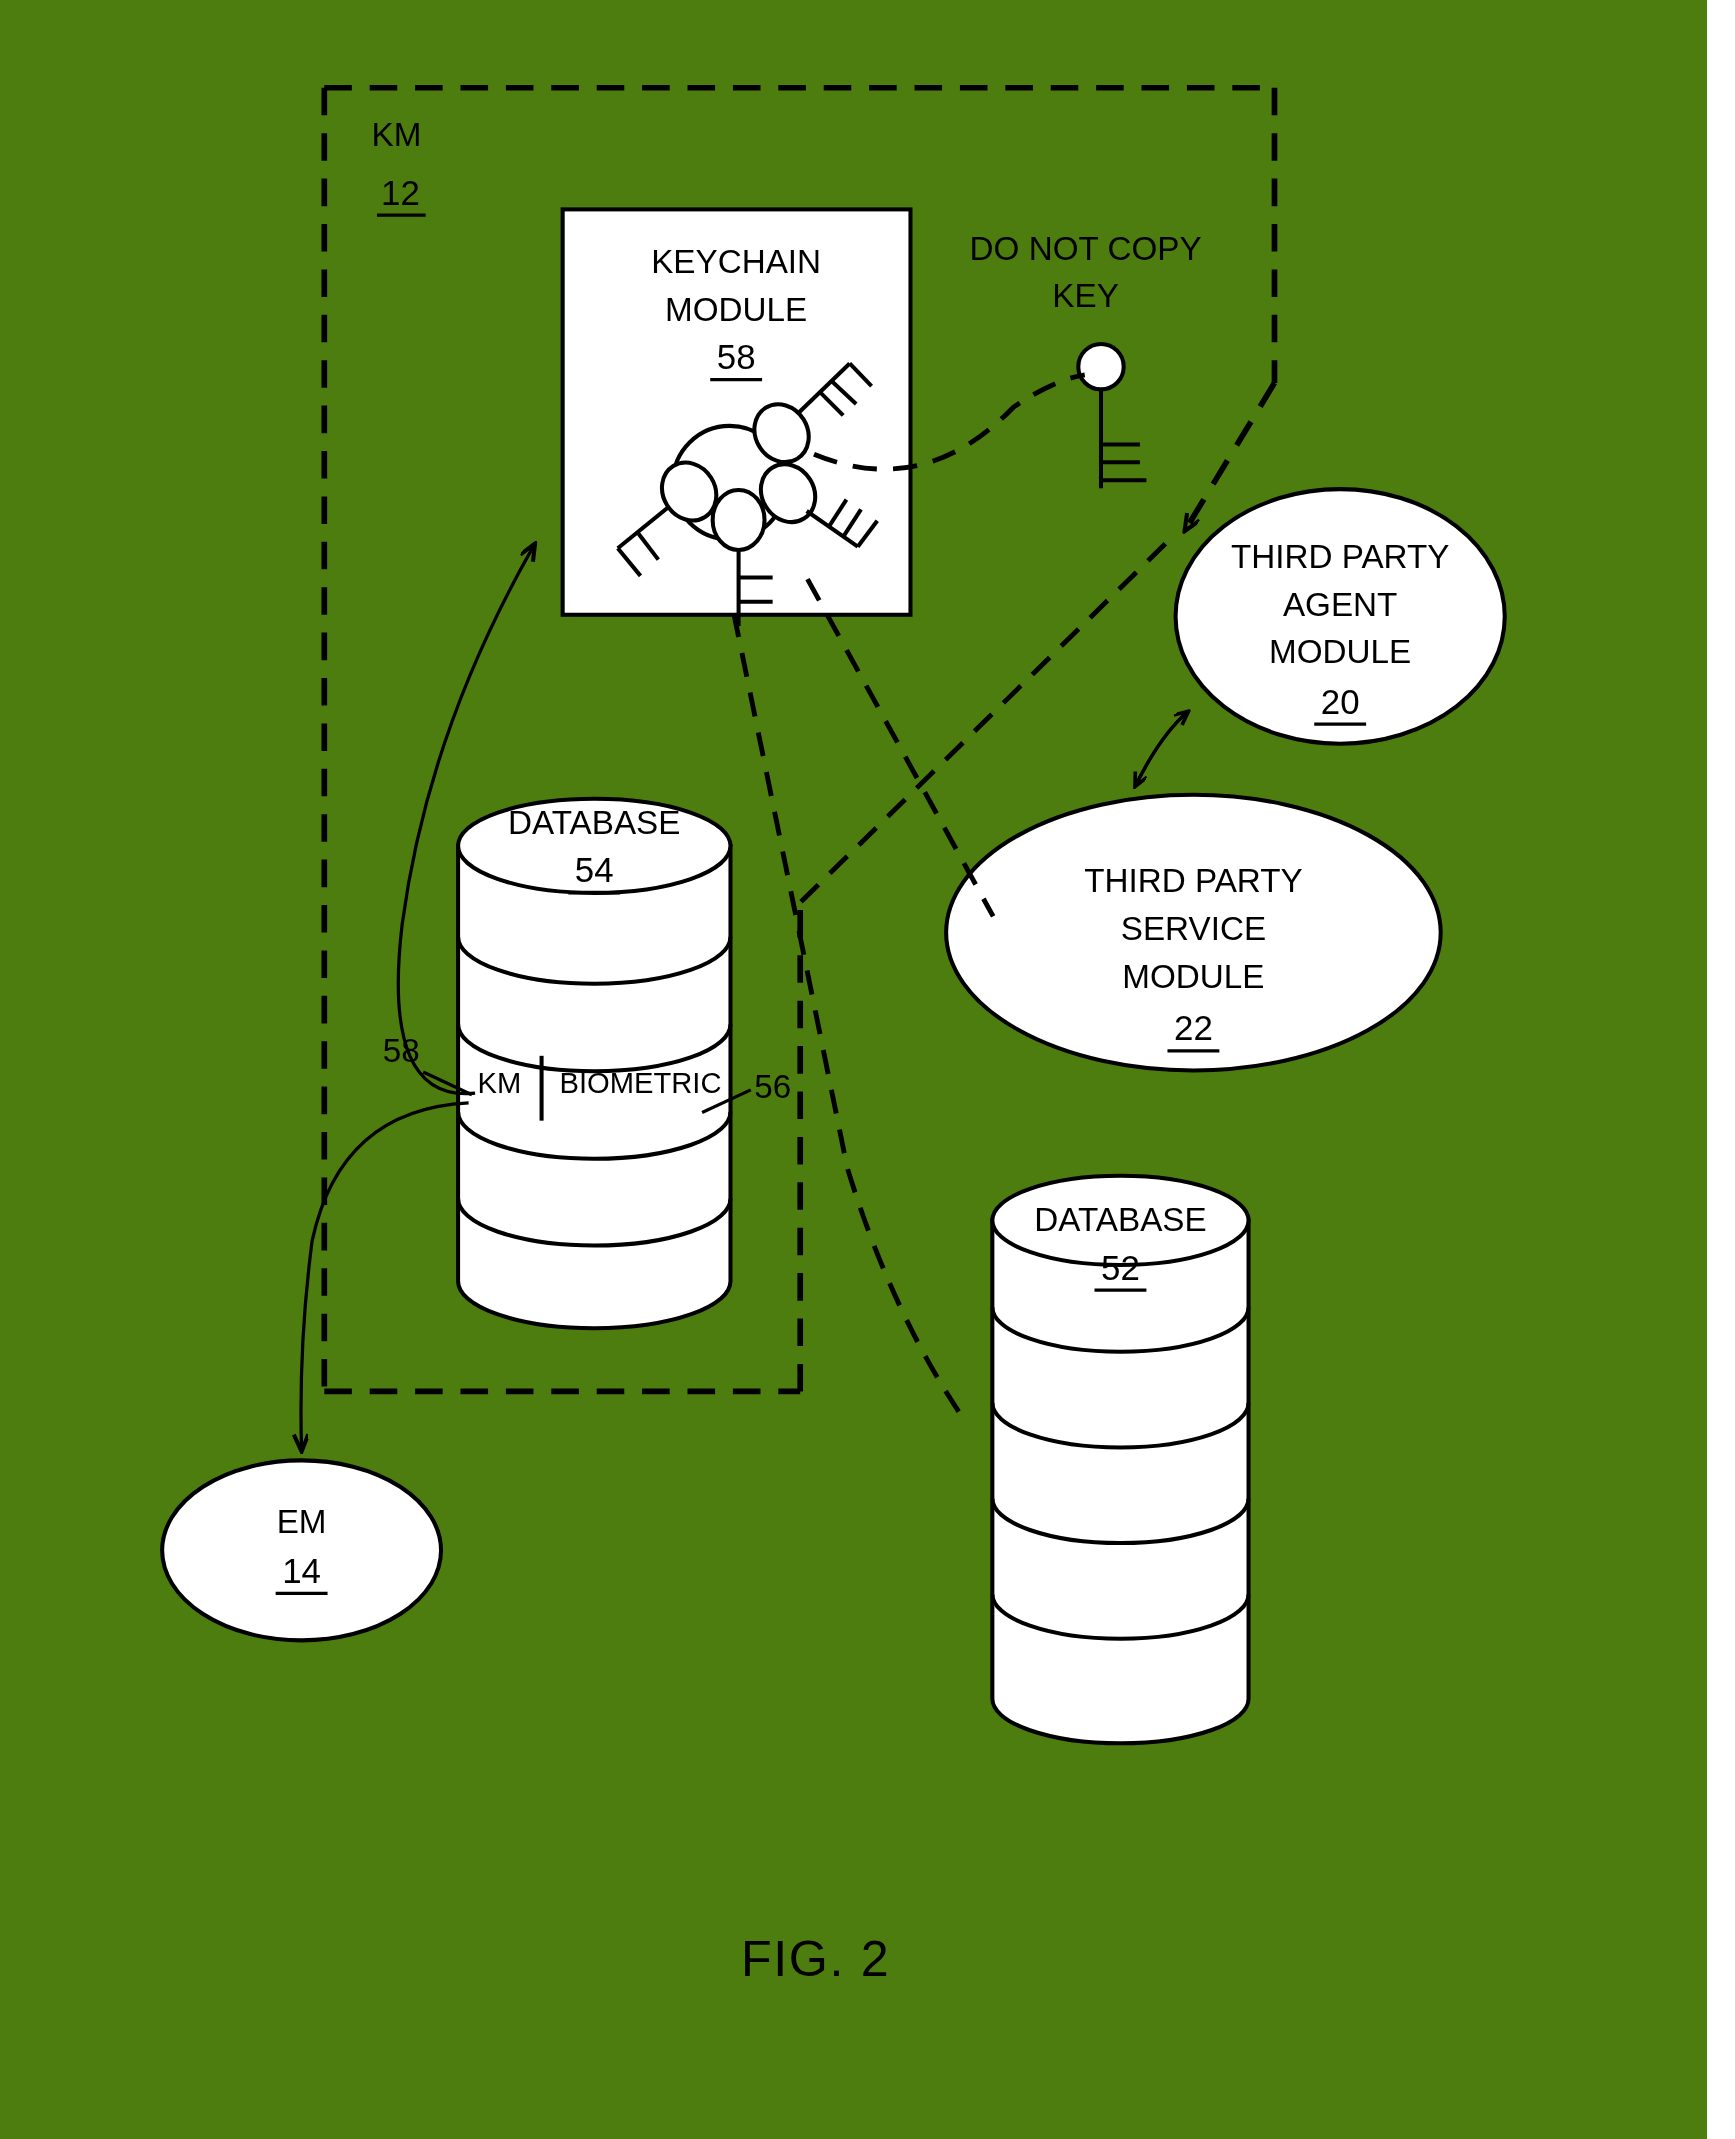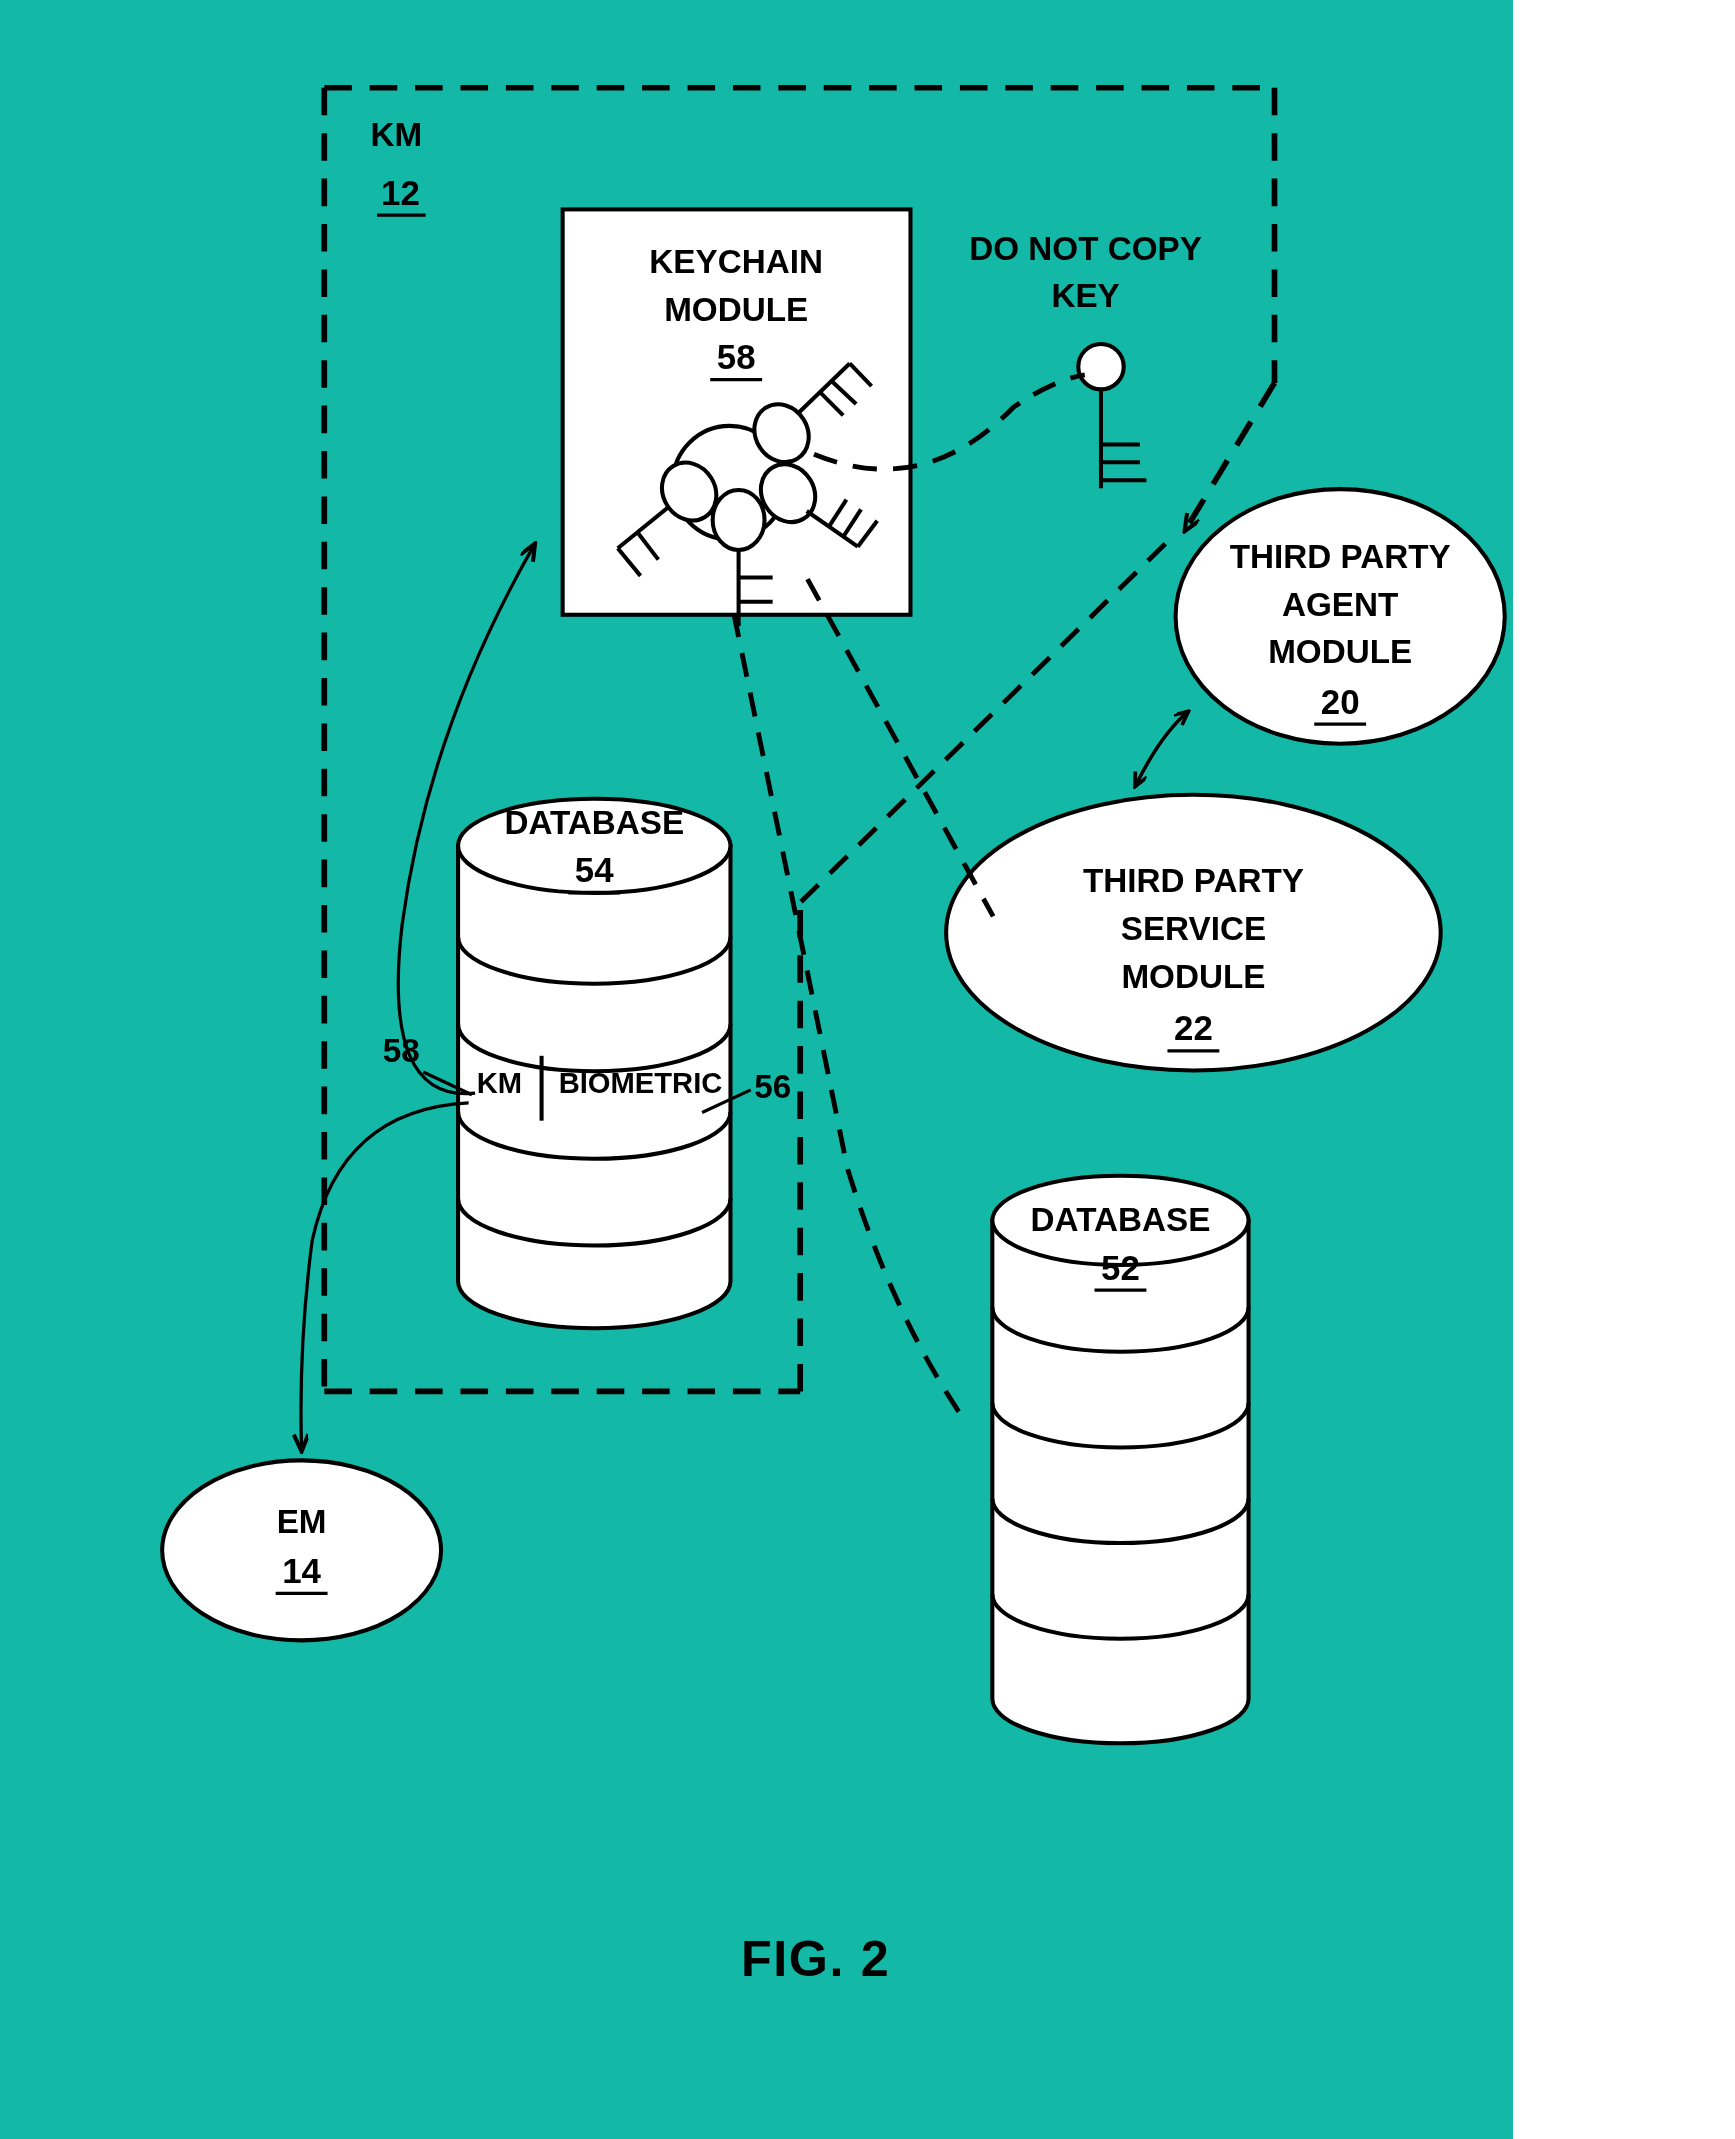--- a/index.html
+++ b/index.html
@@ -10,24 +10,23 @@
   }
   body {
     width: 1735px;
     height: 2140px;
     font-family: "Liberation Sans", sans-serif;
     color: #000000;
     overflow: hidden;
   }
   #figure-root {
     position: relative;
-    width: 1513px;
+    width: 1707px;
     height: 2140px;
-    background: #14b8a6;
-    font-weight: bold;
+    background: #4d7c0f;
   }
   svg#diagram {
     position: absolute;
     left: 0;
     top: 0;
     width: 1735px;
     height: 2140px;
     display: block;
   }
   .stroke {

